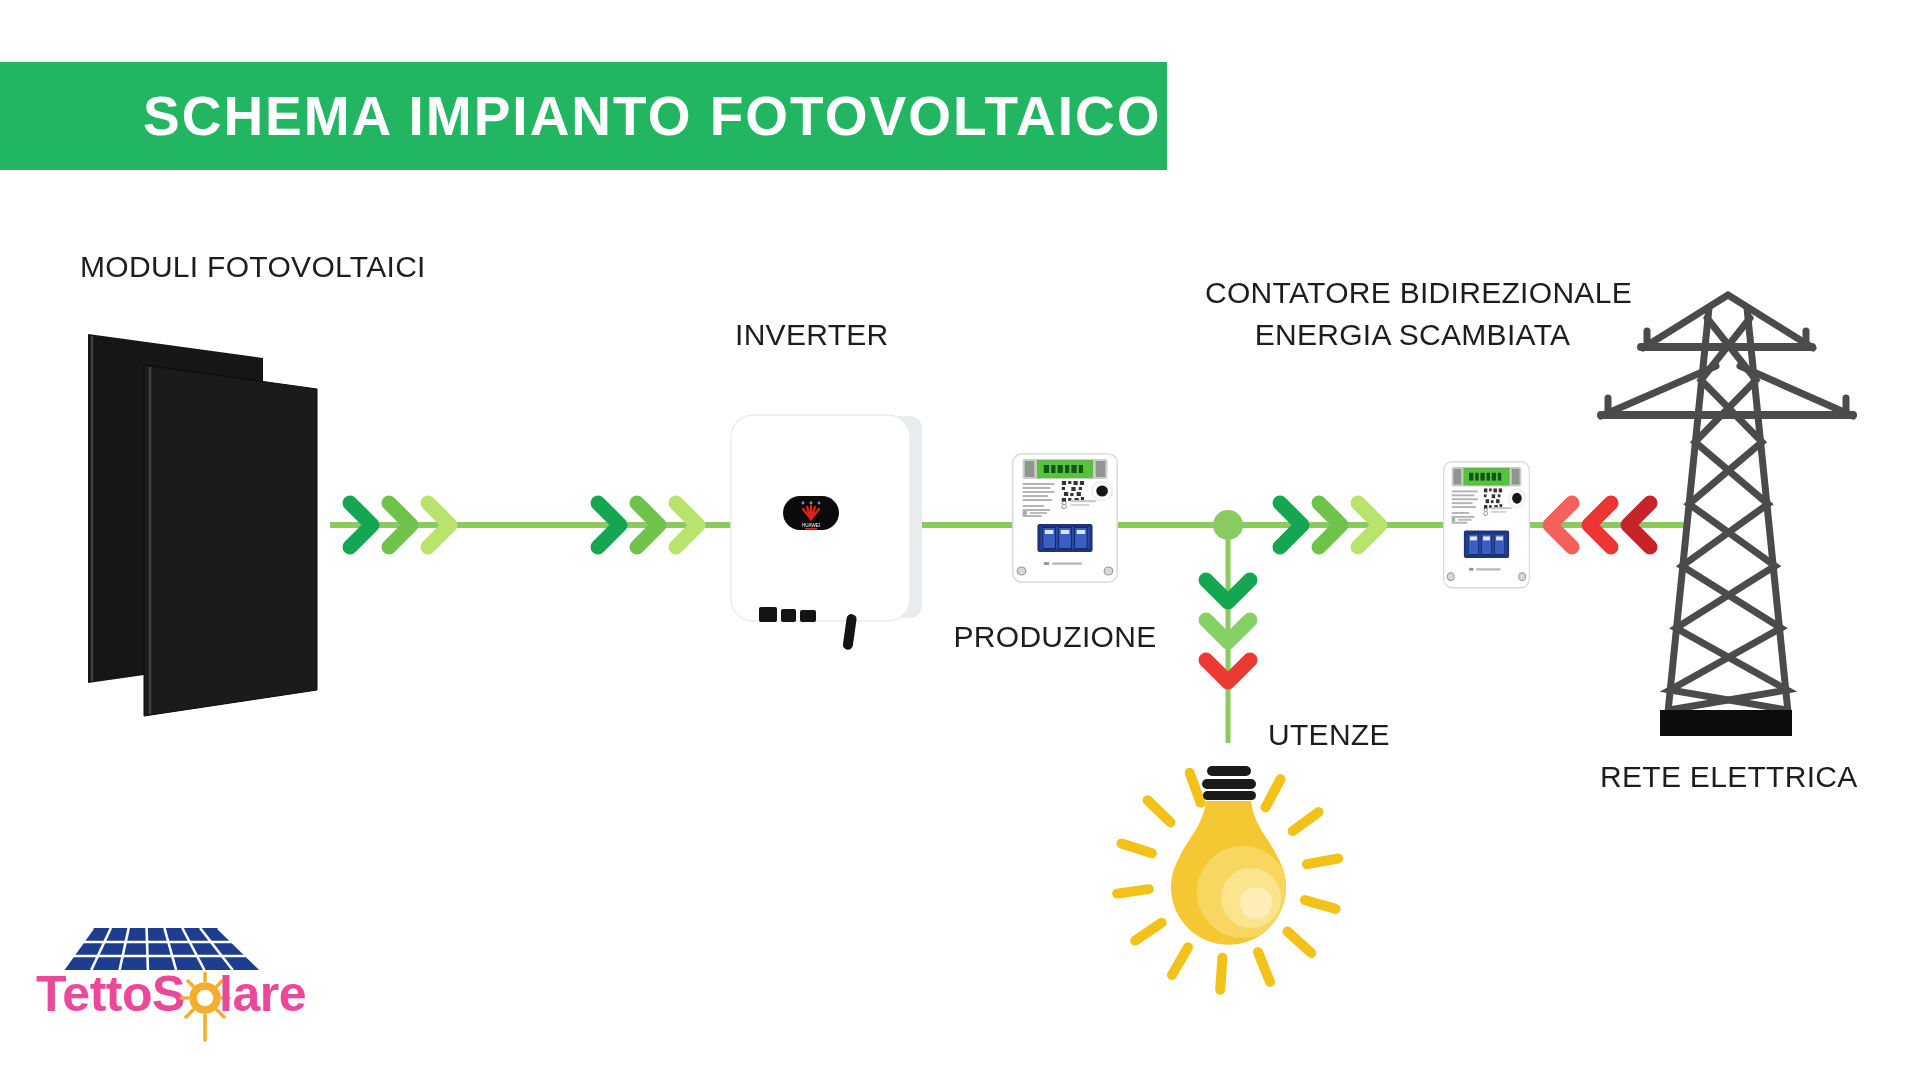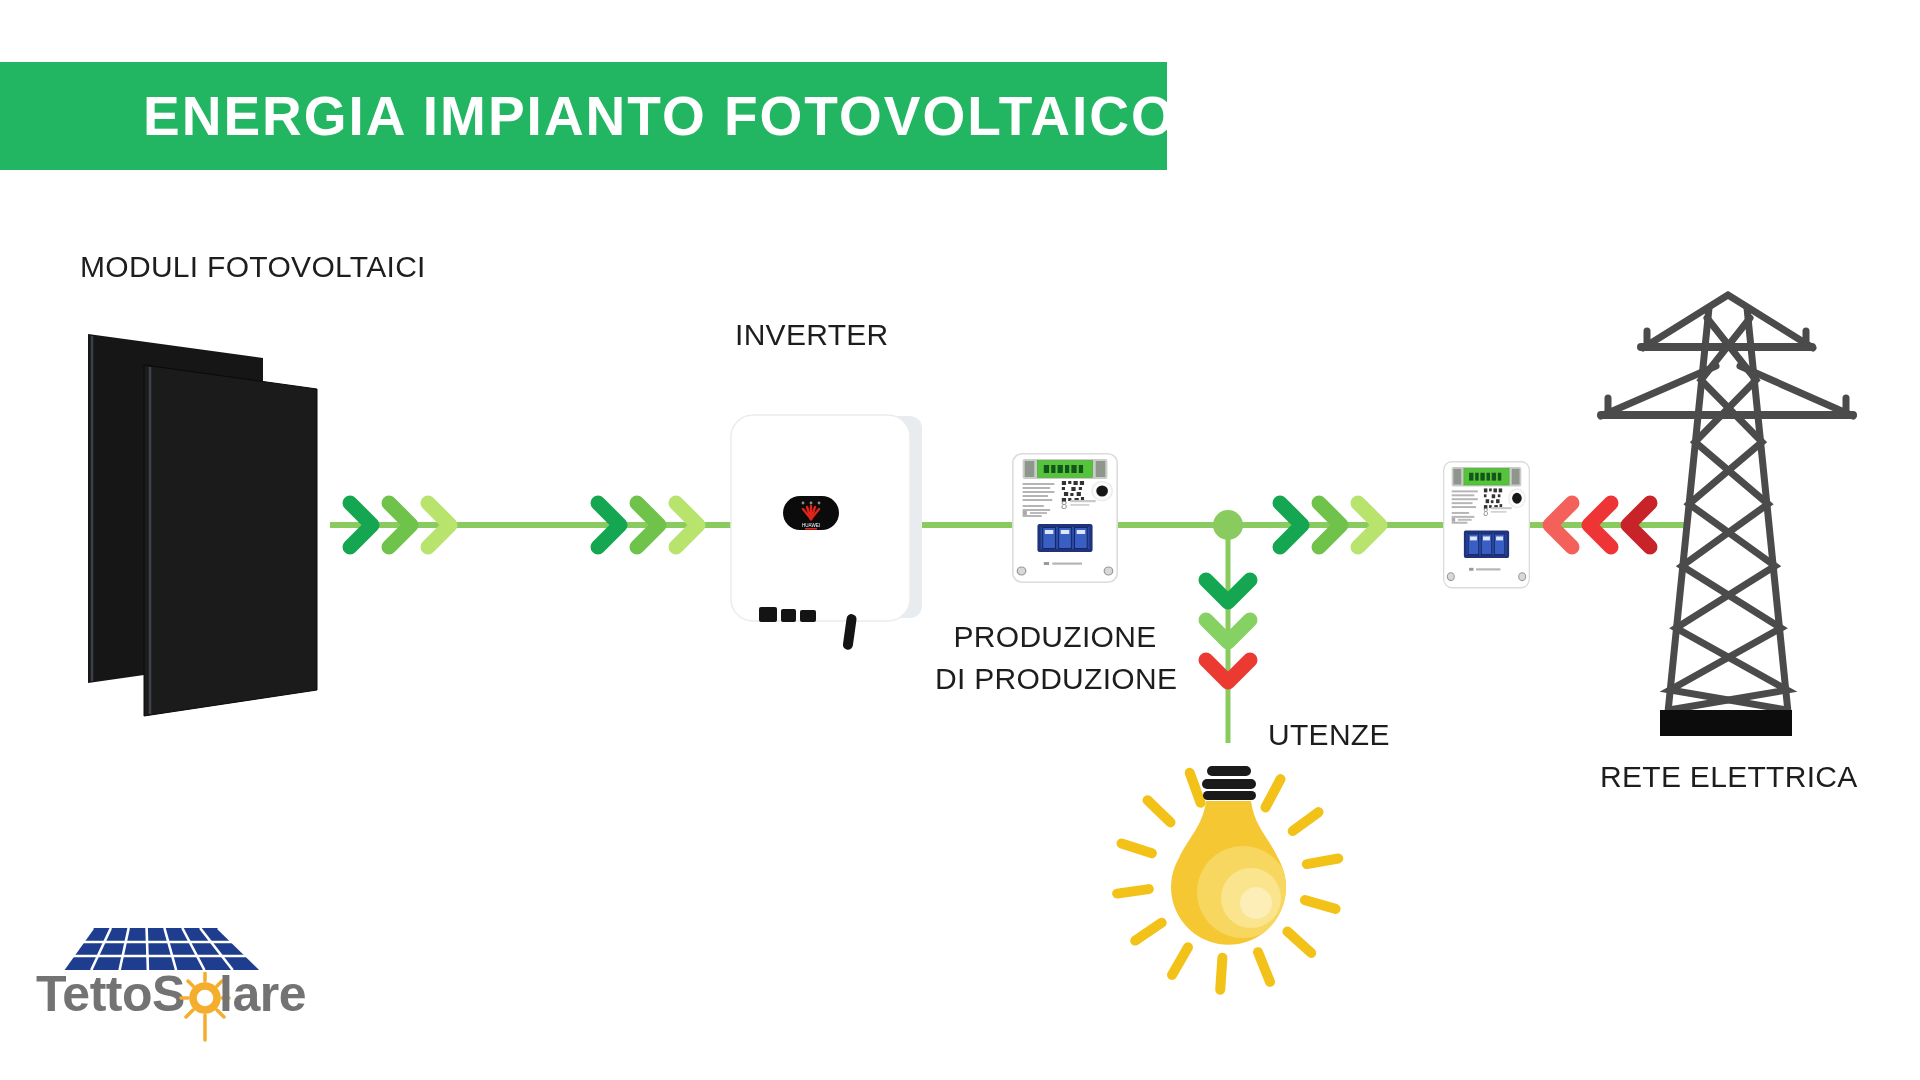--- a/index.html
+++ b/index.html
@@ -19,34 +19,34 @@
   .lbl.center { text-align:center; }
 
   #lbl-modules   { left:80px;  top:246px; }
   #lbl-inverter  { left:735px; top:314px; width:185px; text-align:left; }
   #lbl-bidir     { left:1205px; top:272px; width:415px; text-align:center; }
   #lbl-prod      { left:935px; top:616px; width:240px; text-align:center; }
   #lbl-utenze    { left:1268px; top:714px; }
   #lbl-rete      { left:1600px; top:756px; width:256px; }
 
   .logo { position:absolute; left:0; top:900px; width:340px; height:170px; }
-  .logo-part { position:absolute; font-size:50px; font-weight:bold; color:#737373;
+  .logo-part { position:absolute; font-size:50px; font-weight:bold; color:#ec4899;
                line-height:56px; letter-spacing:-0.5px; }
   #logo-p1 { left:36px; top:66px; }
   #logo-p2 { left:219px; top:66px;text-align:center; }
   #logo-roof { position:absolute; left:56px; top:24px; }
   #logo-sun  { position:absolute; left:177px; top:72px; }
 </style>
 </head>
 <body>
 
 <div class="canvas">
 
   <div class="header">
-    <div class="title">ENERGIA IMPIANTO FOTOVOLTAICO</div>
+    <div class="title">SCHEMA IMPIANTO FOTOVOLTAICO</div>
   </div>
 
   <svg class="diagram" viewBox="0 0 1920 1080">
     <defs>
       <path id="chevR" d="M0,-22 L22,0 L0,22" fill="none" stroke-width="15" stroke-linecap="round" stroke-linejoin="round"></path>
       <path id="chevL" d="M0,-22 L-22,0 L0,22" fill="none" stroke-width="15" stroke-linecap="round" stroke-linejoin="round"></path>
       <path id="chevD" d="M-22,0 L0,22 L22,0" fill="none" stroke-width="15" stroke-linecap="round" stroke-linejoin="round"></path>
 
       <clipPath id="bulbclip">
         <path d="M1206,801 C1203,826 1188,838 1179,858 A57.5,57.5 0 1 0 1278,858 C1269,838 1254,826 1251,801 Z"></path>
@@ -238,24 +238,27 @@
       <line x1="1747" y1="308" x2="1788" y2="712"></line>
       <polyline points="1707,318 1756,380 1695,442 1768,504 1682,566 1781,628 1670,690 1787,710"></polyline>
       <polyline points="1750,318 1701,380 1762,442 1689,504 1775,566 1676,628 1787,690 1669,710"></polyline>
       <rect x="1660" y="710" width="132" height="26" fill="#0c0c0c" stroke="none"></rect>
     </g>
   </svg>
 
   <div class="lbl" id="lbl-modules">MODULI FOTOVOLTAICI</div>
   <div class="lbl" id="lbl-inverter">INVERTER</div>
 
+  <div class="lbl center" id="lbl-bidir">
+    <div>CONTATORE BIDIREZIONALE</div>
+    <div>ENERGIA SCAMBIATA</div>
+  </div>
 
   <div class="lbl center" id="lbl-prod">
     <div>PRODUZIONE</div>
-    <div>DI PRODUZIONE</div>
   </div>
 
   <div class="lbl" id="lbl-utenze">UTENZE</div>
   <div class="lbl" id="lbl-rete">RETE ELETTRICA</div>
 
   <div class="logo">
     <svg id="logo-roof" width="212" height="50" viewBox="0 0 212 50">
       <polygon points="37,4 162,4 205,46 7,46" fill="#1e3d8f"></polygon>
       <g stroke="#ffffff" stroke-width="2.6">
         <line x1="37" y1="4" x2="7" y2="46"></line>

